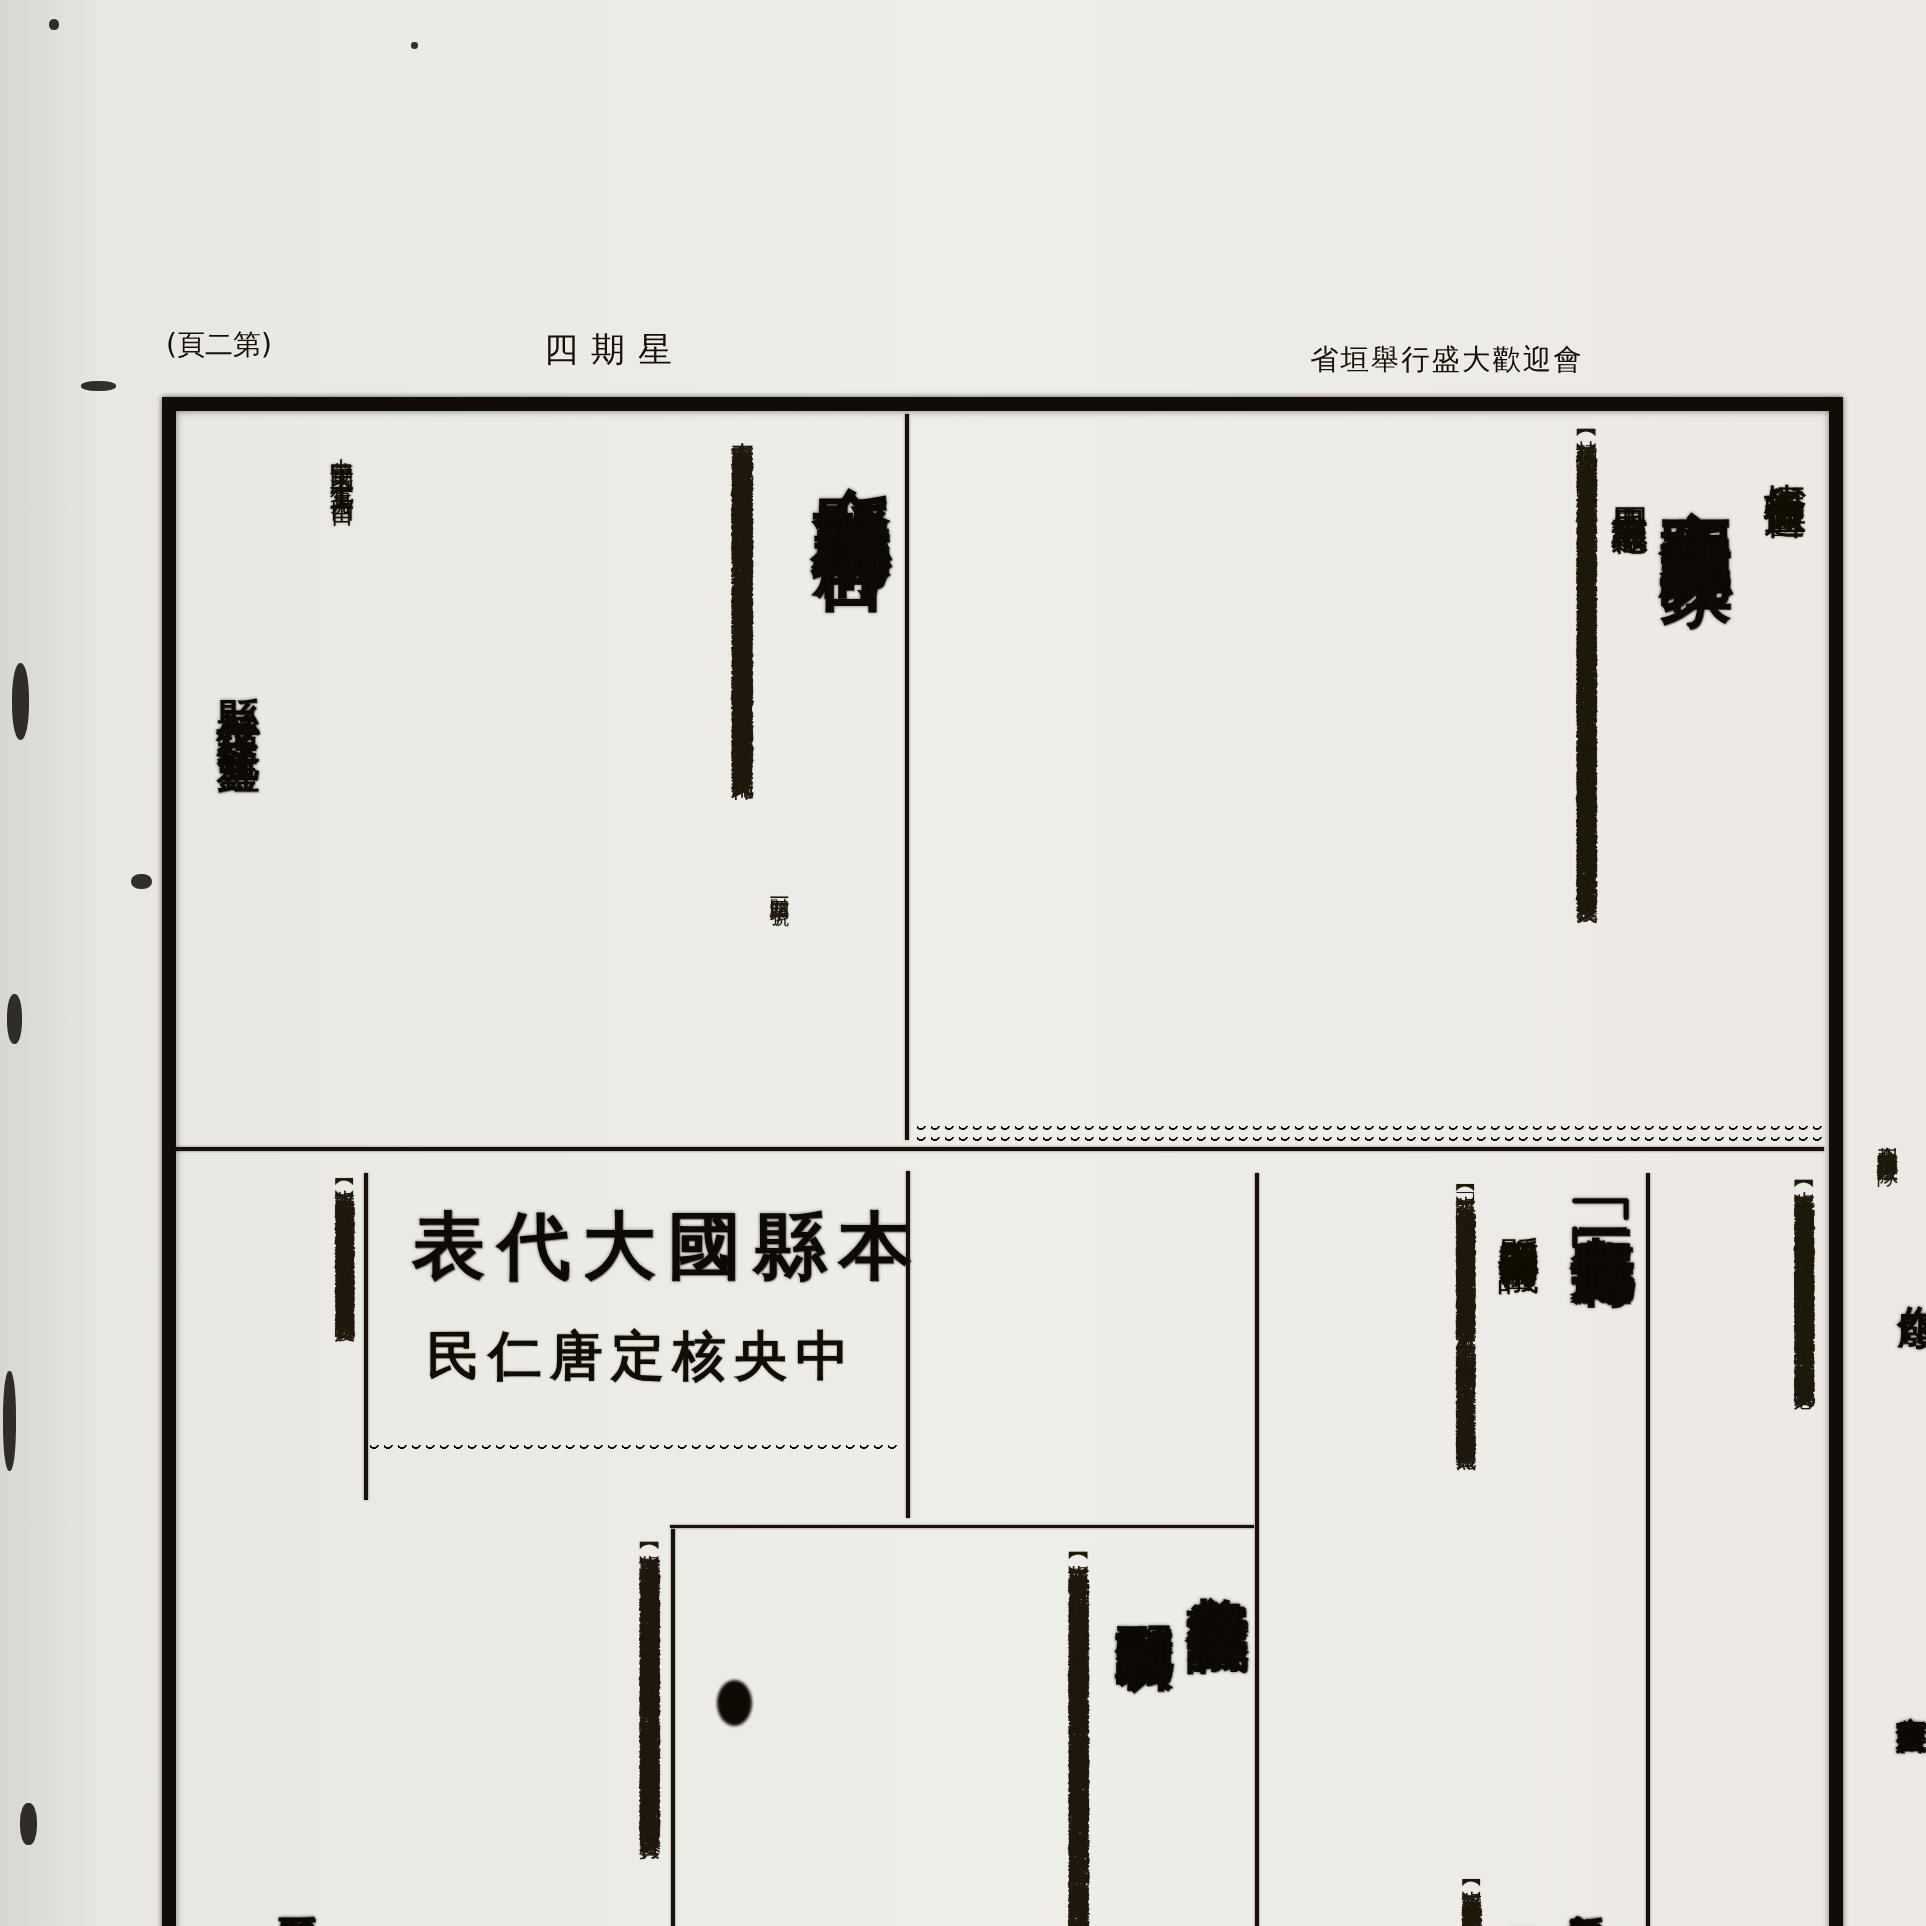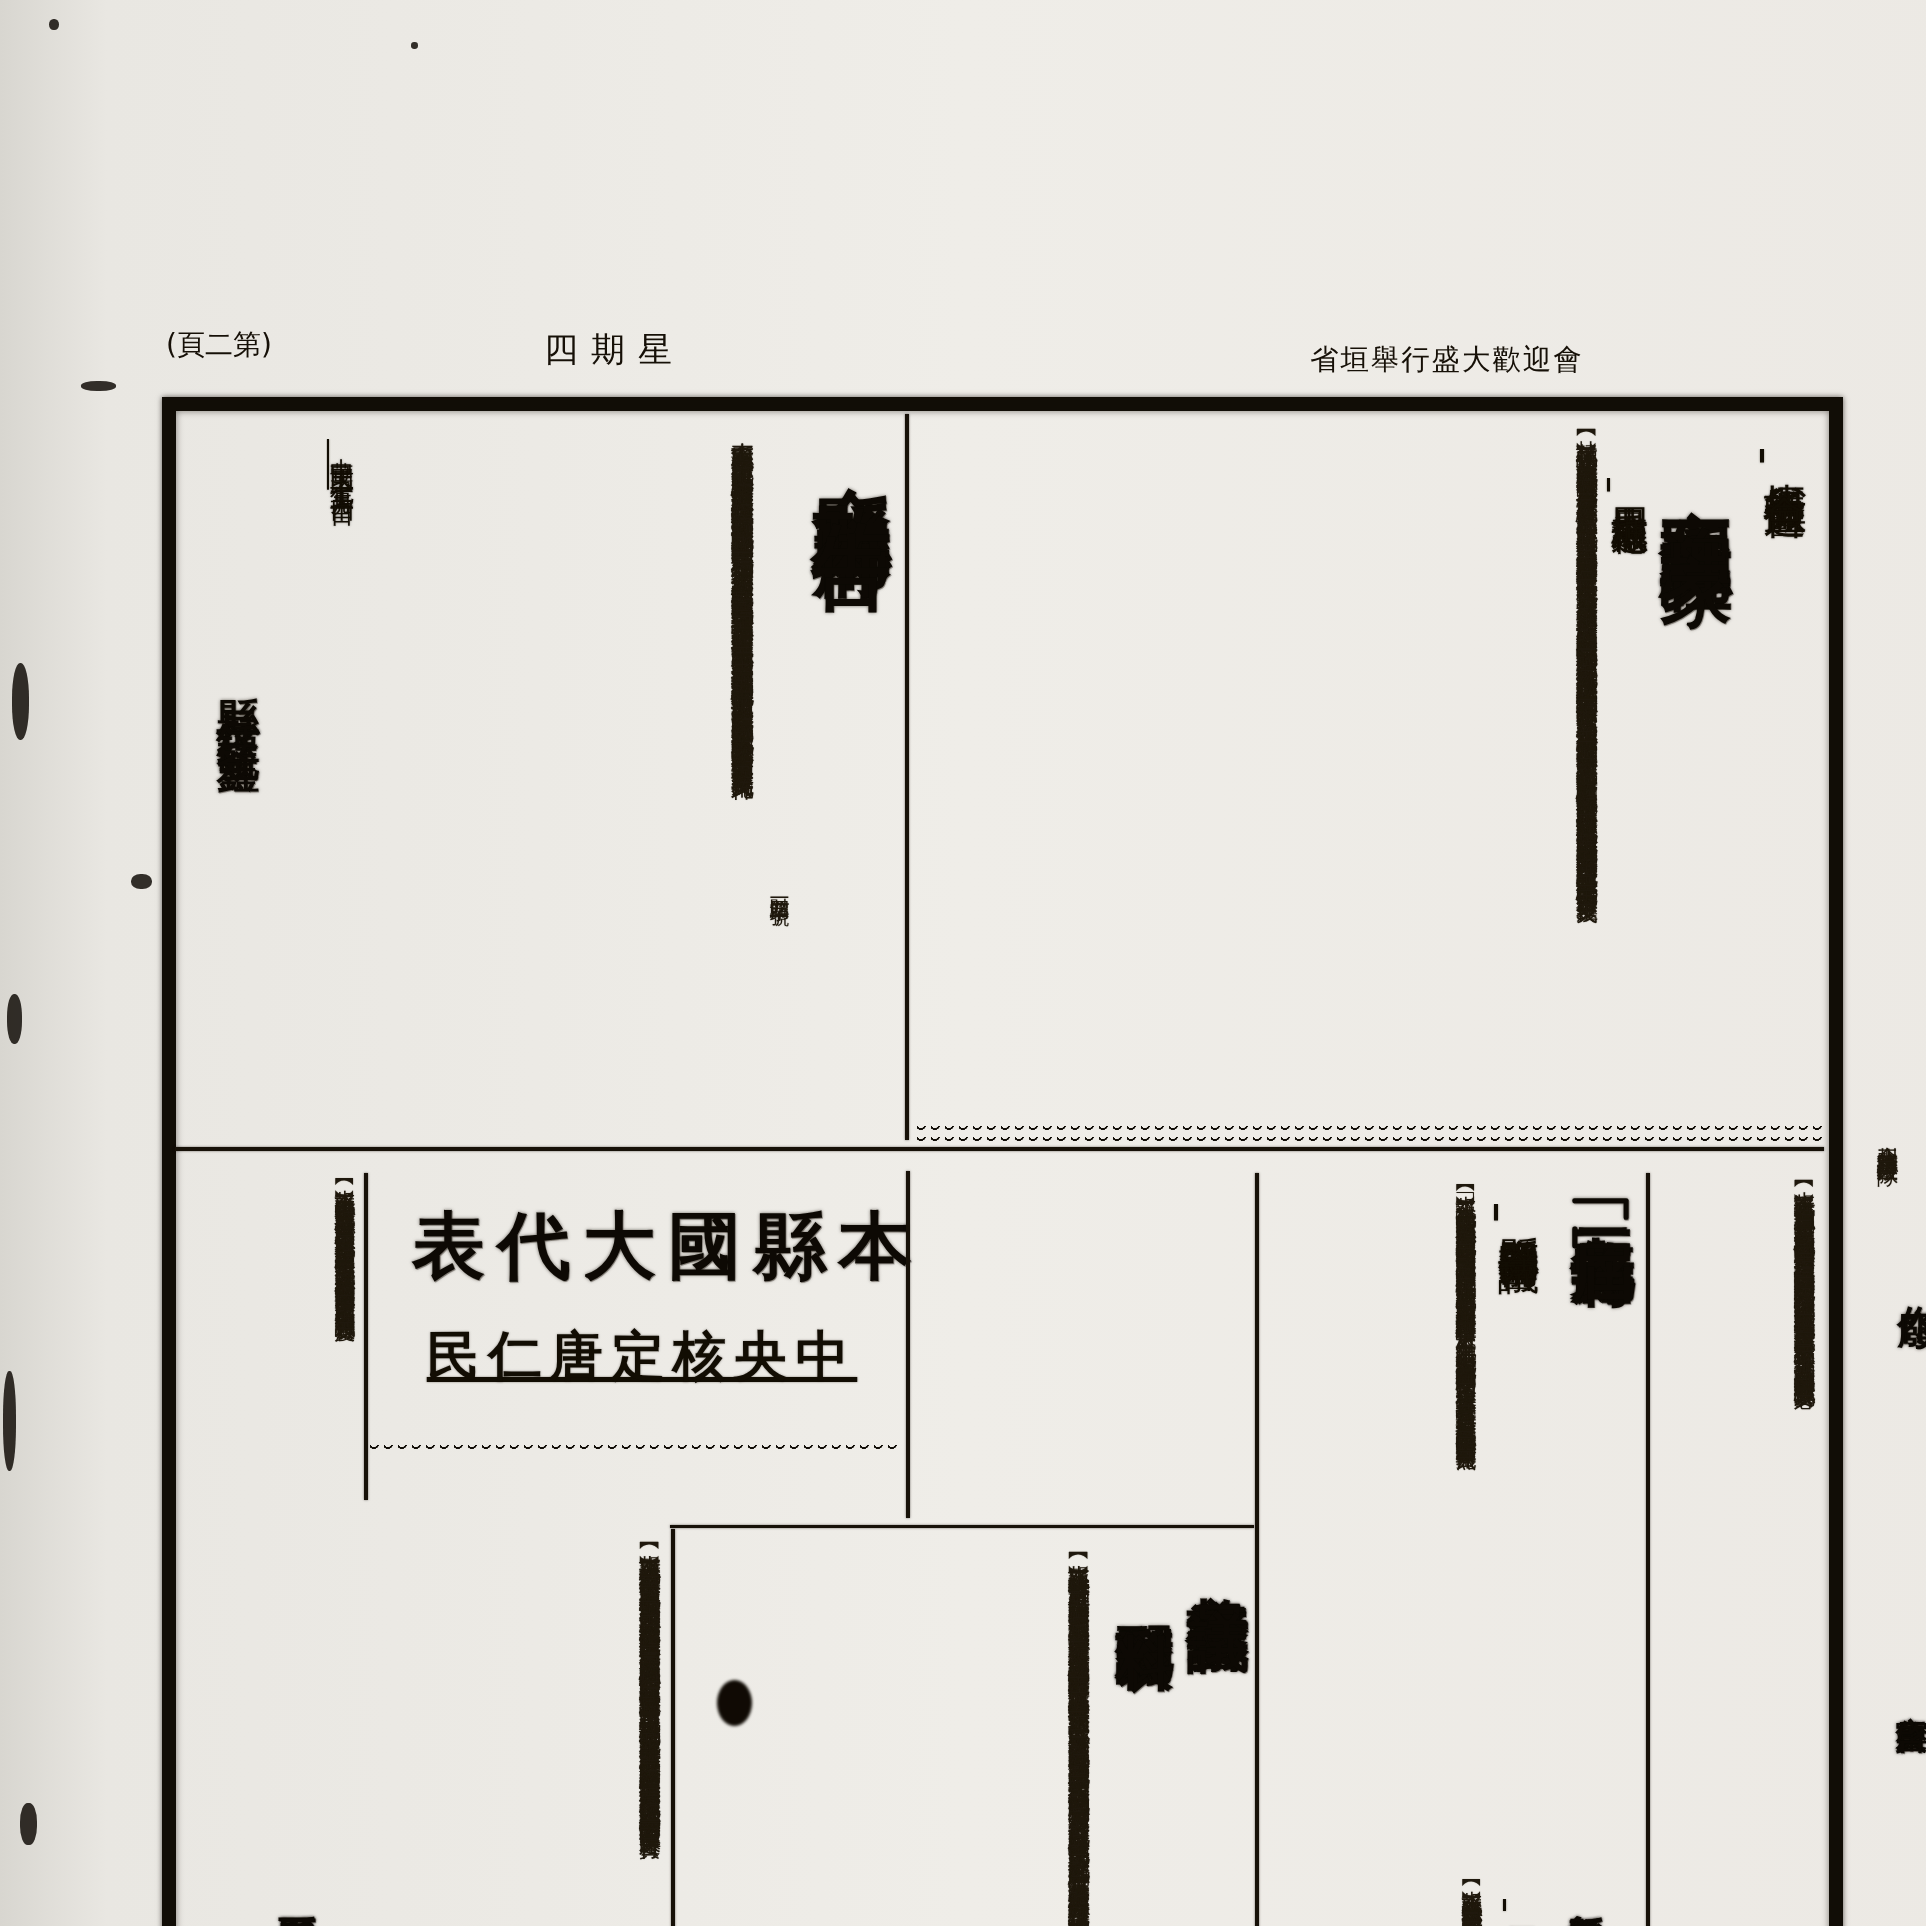--- a/index.html
+++ b/index.html
@@ -6,21 +6,21 @@
   #page{
     position:relative;width:2142px;height:3032px;overflow:hidden;
     background:linear-gradient(90deg,#d8d6d0 0,#e9e7e2 5%,#efede8 45%,#ece9e4 92%,#dcdad4 100%);
     font-family:"DejaVu Sans",sans-serif;color:#221c14;
   }
   #content{position:absolute;inset:0;filter:blur(0.4px) contrast(1.05);}
   .v{position:absolute;writing-mode:vertical-rl;text-orientation:upright;overflow:hidden;white-space:normal;letter-spacing:1.5px;}
   .h{position:absolute;white-space:nowrap;text-align:right;}
   .ink{color:#1b150d;}
   .hl{color:#120f0a;font-weight:bold;text-shadow:0 0 3.5px rgba(25,18,8,.6),0.8px 0.8px 0 rgba(25,18,8,.35);}
-  .mid{color:#171209;text-shadow:0 0 2.3px rgba(25,18,8,.45);text-decoration:underline;}
+  .mid{color:#171209;text-shadow:0 0 2.3px rgba(25,18,8,.45);}
   .bodytxt{color:#241d12;text-shadow:0 0 1.2px rgba(30,22,10,.35);}
   .frame{position:absolute;left:162px;top:397px;width:1653px;height:2462px;border:14.6px solid #16120c;box-shadow:0 0 5.4px rgba(20,14,6,.65), inset 0 0 7px rgba(20,14,6,.5);}
   .vrule{position:absolute;width:3.5px;background:#1c160e;box-shadow:0 0 2.3px rgba(20,14,6,.6);}
   .hrule{position:absolute;height:3.9px;background:#1c160e;box-shadow:0 0 2.3px rgba(20,14,6,.6);}
   .wavy{position:absolute;height:9.2px;background-image:radial-gradient(circle 4.6px at 3.9px -1.2px, rgba(0,0,0,0) 3.1px, #17130e 3.5px, #17130e 5px, rgba(0,0,0,0) 5.4px);background-size:14px 9.2px;background-repeat:repeat-x;}
   .speck{position:absolute;background:#17130e;border-radius:45%;opacity:.85;}
   .blot{position:absolute;background:#15100a;border-radius:50%;filter:blur(1.5px);}
 </style>
 </head>
 <body>

